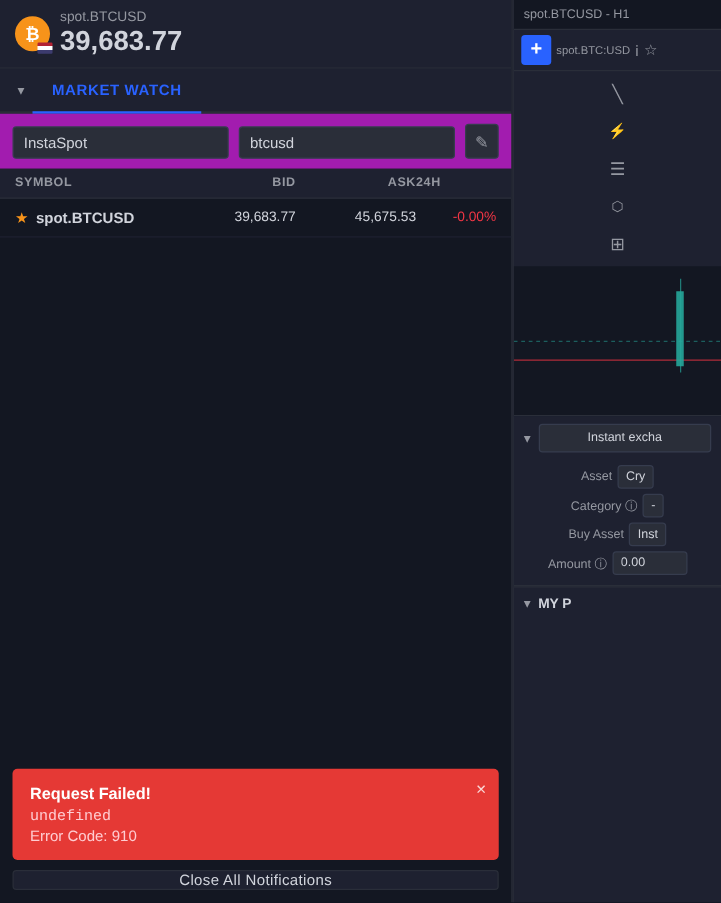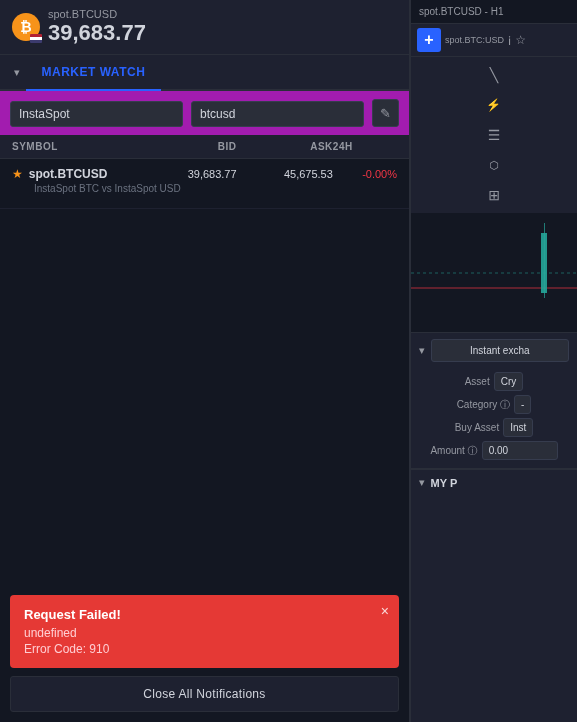--- a/index.html
+++ b/index.html
@@ -217,20 +217,21 @@
     }
     .error-title {
       font-size: 13px;
       font-weight: bold;
       color: white;
       margin-bottom: 4px;
     }
     .error-subtitle {
       font-size: 12px;
       color: #ffcdd2;
+      font-family: Liberation Mono, monospace;
     }
     .error-code {
       font-size: 12px;
       color: #ffcdd2;
       margin-top: 2px;
     }
     .close-btn {
       position: absolute;
       top: 8px;
       right: 10px;
@@ -241,21 +242,20 @@
       cursor: pointer;
       opacity: 0.8;
     }
 
     .close-all-btn {
       width: 100%;
       background: #1e2130;
       border: 1px solid #2a2e39;
       border-radius: 3px;
       color: #d1d4dc;
-      padding: 10px;
       font-size: 12px;
       cursor: pointer;
       letter-spacing: 0.3px;
     }
 
     
     .right-panel {
       width: 167px;
       background: #1e2130;
       display: flex;
@@ -402,21 +402,21 @@
       text-overflow: ellipsis;
       max-width: 80px;
     }
     .form-input {
       background: #2a2e39;
       border: 1px solid #363c4e;
       border-radius: 3px;
       color: #d1d4dc;
       padding: 3px 6px;
       font-size: 10px;
-      width: 76px;
+      width: 60px;
       outline: none;
     }
 
     
     .my-p-section {
       display: flex;
       align-items: center;
       padding: 6px 8px;
       gap: 6px;
       cursor: pointer;
@@ -466,21 +466,20 @@
 
   <div class="table-body">
     <div class="table-row">
       <div class="symbol-cell">
         <span class="star-icon">★</span>
         <span class="symbol-text">spot.BTCUSD</span>
       </div>
       <div class="bid-cell">39,683.77</div>
       <div class="ask-cell">45,675.53</div>
       <div class="change-cell">-0.00%</div>
-      <div class="symbol-desc">InstaSpot BTC vs InstaSpot USD</div>
     </div>
   </div>
 
   <div class="notification-area">
     <div class="error-notification">
       <div class="error-title">Request Failed!</div>
       <div class="error-subtitle">undefined</div>
       <div class="error-code">Error Code: 910</div>
       <button class="close-btn">×</button>
     </div>

